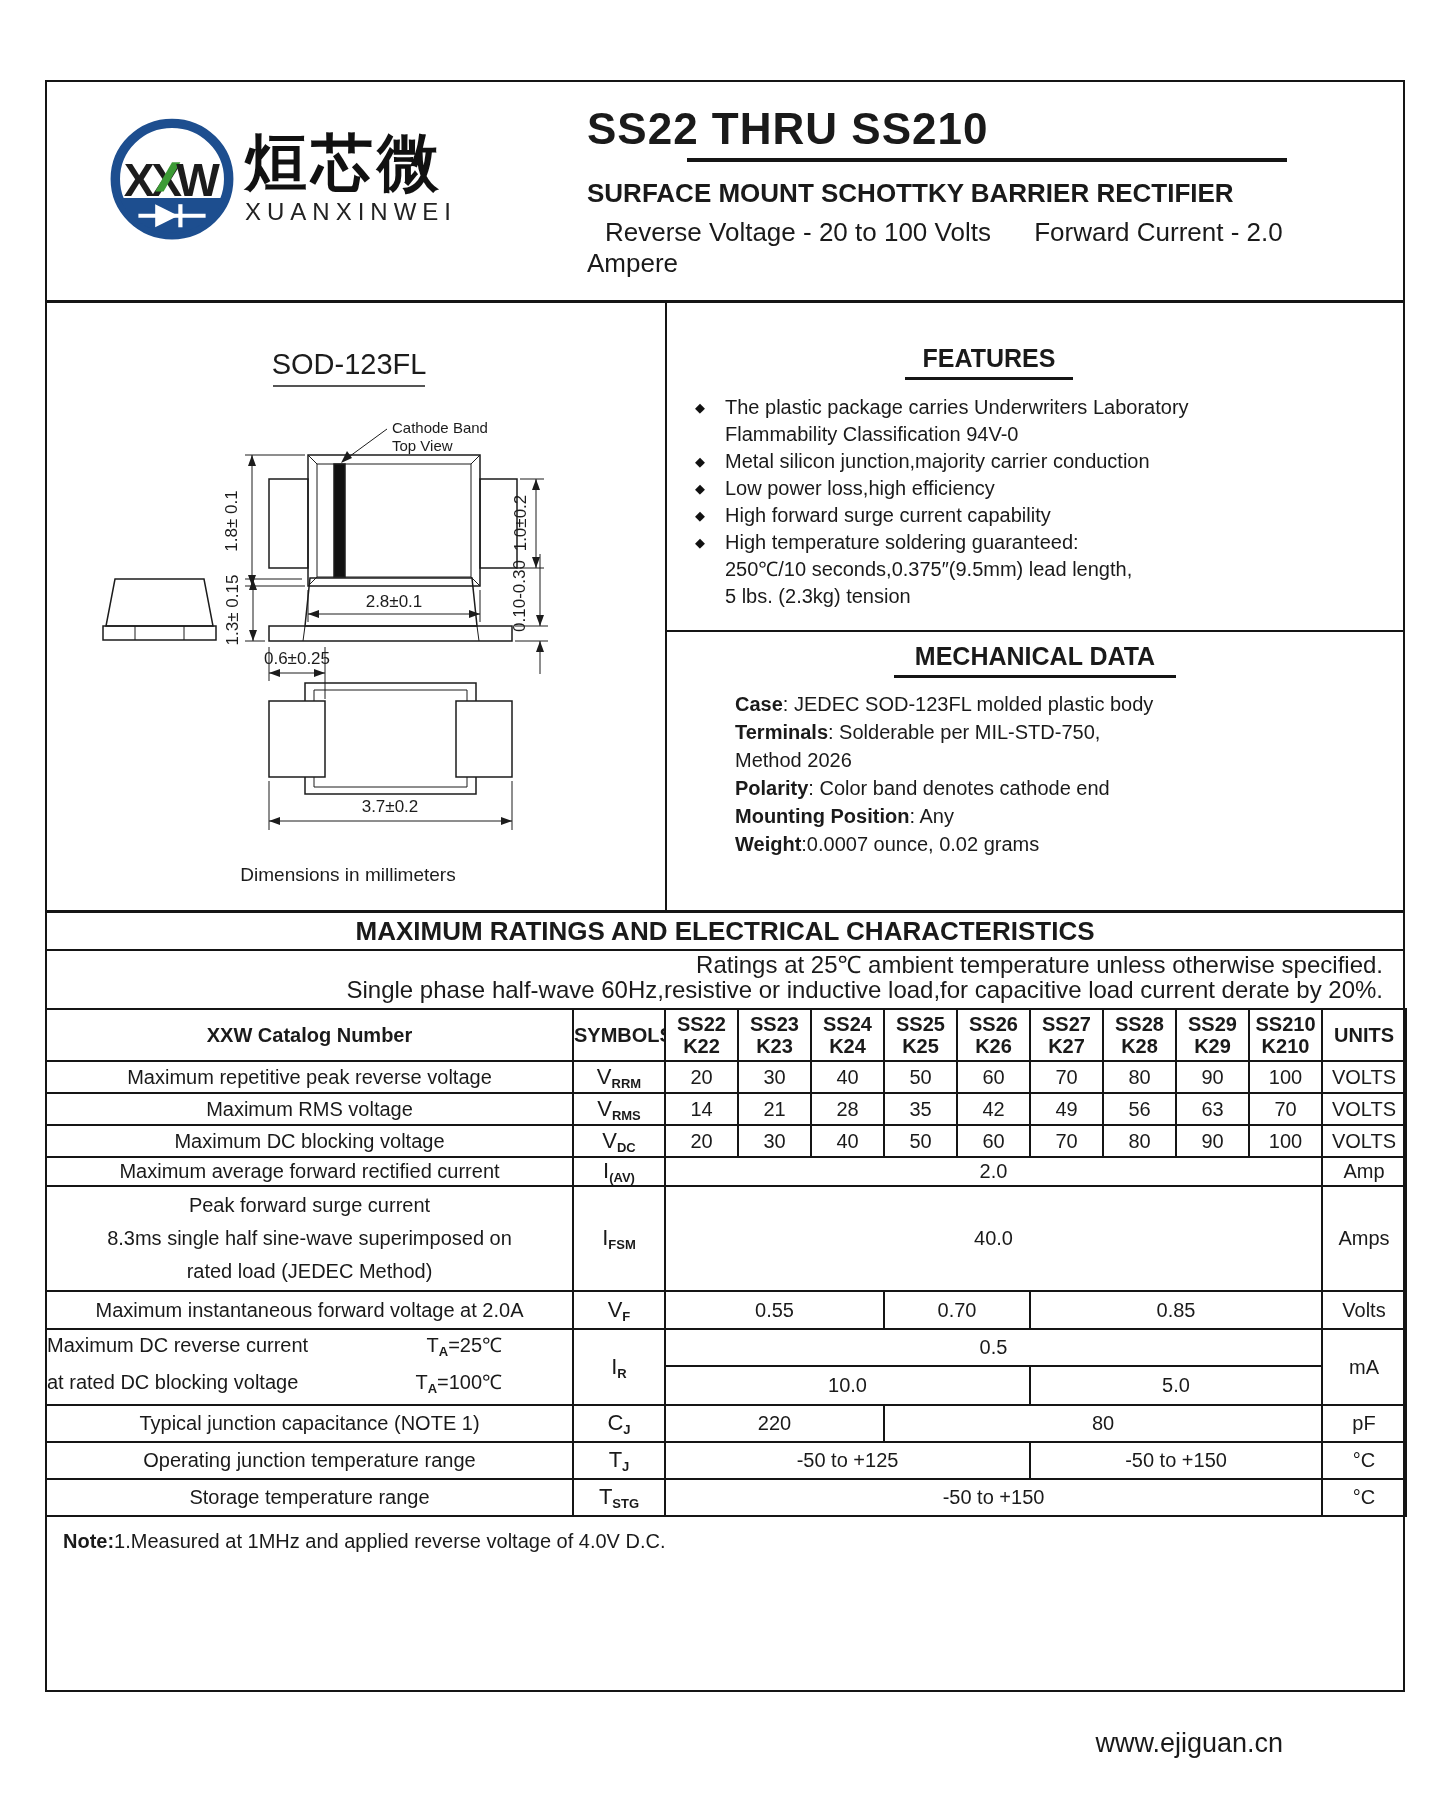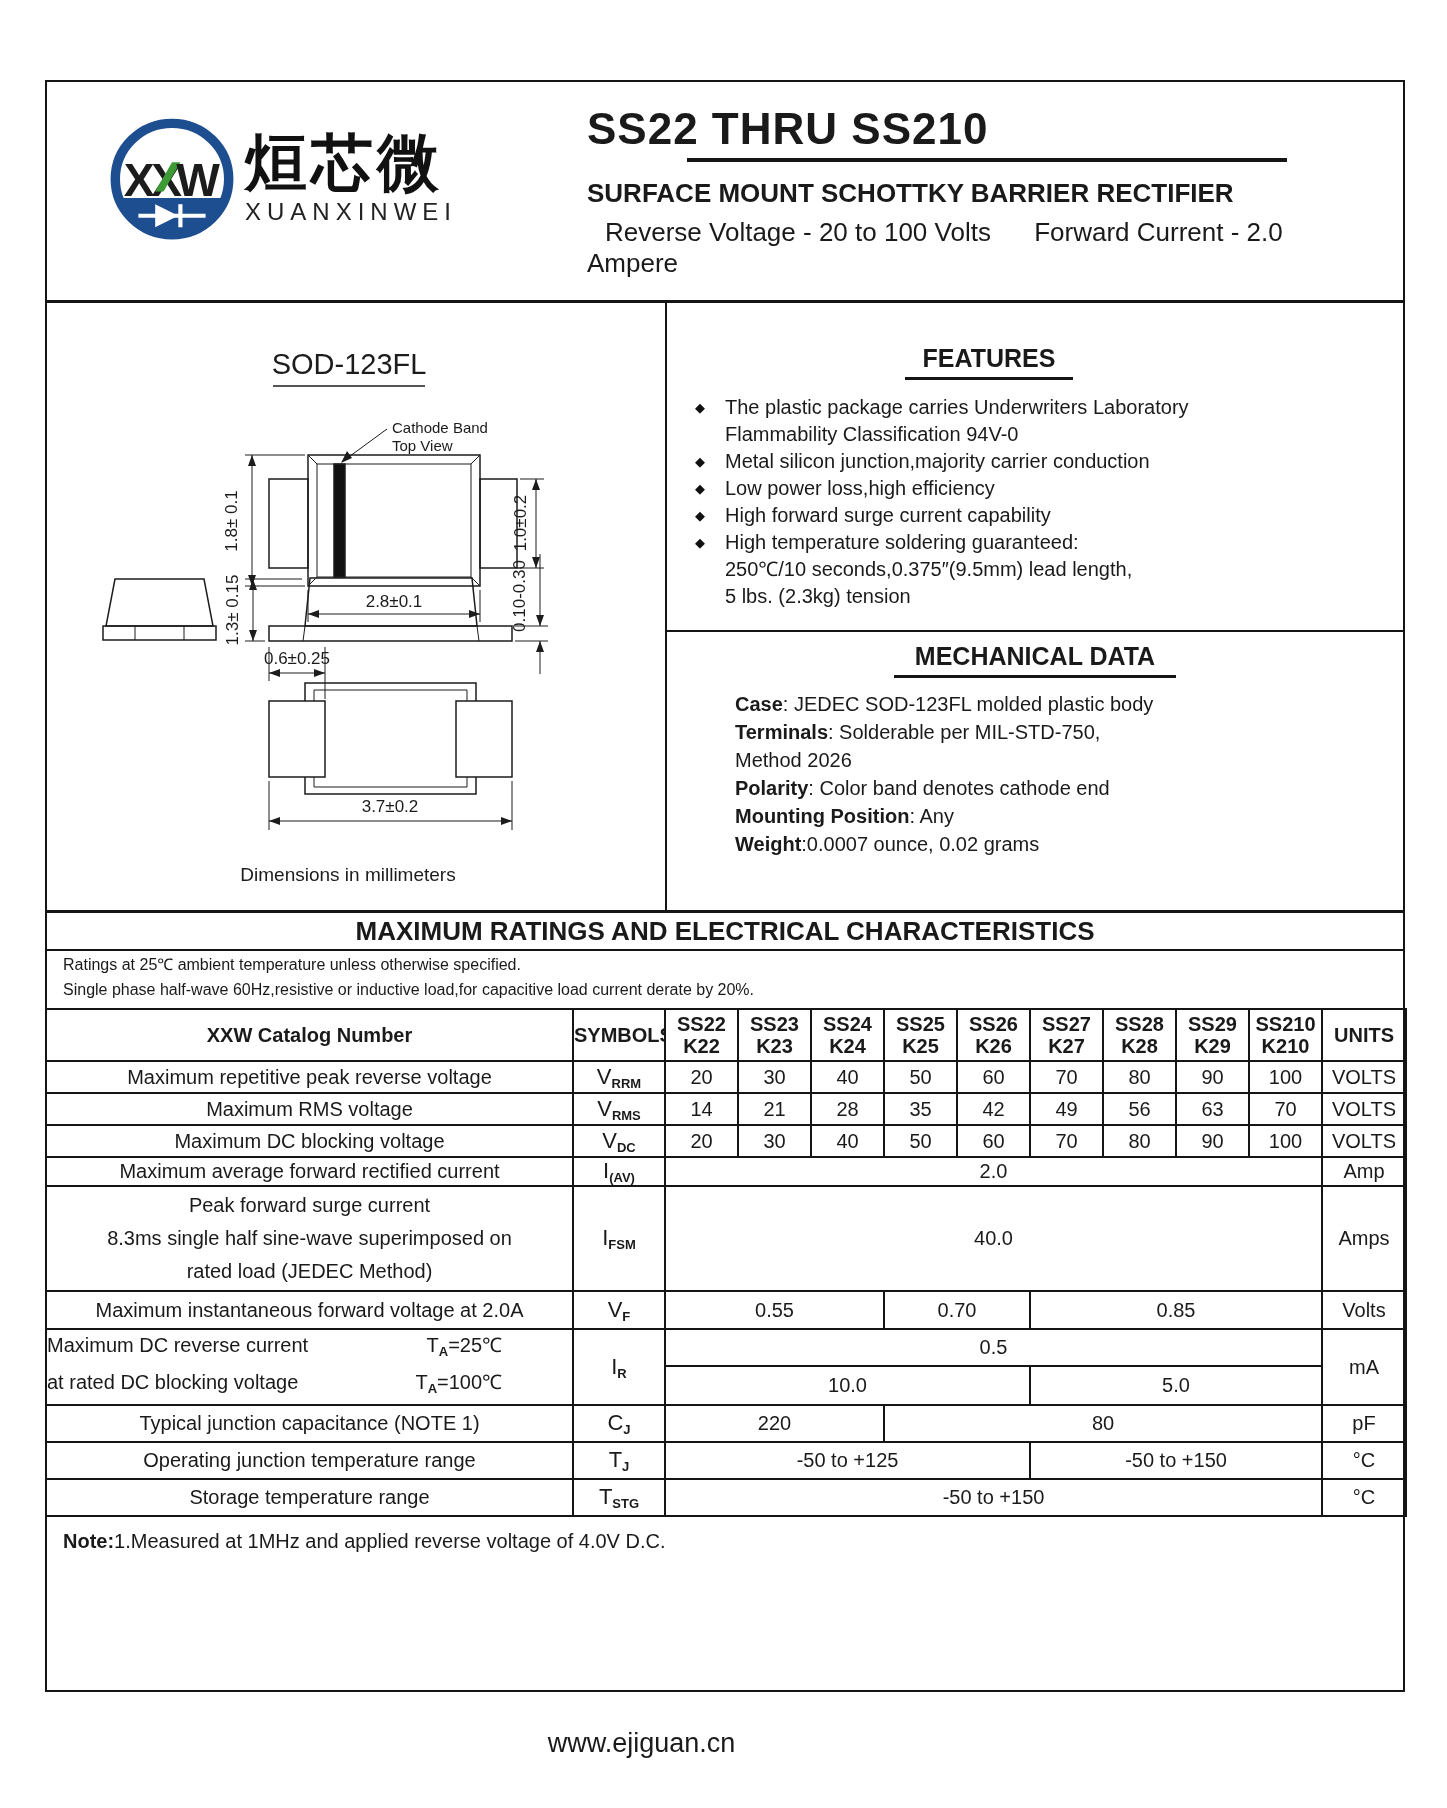--- a/index.html
+++ b/index.html
@@ -25,41 +25,41 @@
   .sec-head{font-size:25px;font-weight:700;text-align:center;}
   .sec-underline{border-bottom:3px solid #151515;margin:4px auto 0;}
   .feat-list{position:absolute;left:648px;top:312px;width:700px;font-size:20px;line-height:27px;}
   .feat-row{display:flex;}
   .feat-bullet{width:30px;font-size:13px;line-height:27px;color:#111;}
   .mech-block{position:absolute;left:688px;top:608px;width:660px;font-size:20px;line-height:28px;}
   .mech-label{font-weight:700;}
   
   .maxr-bar{position:absolute;left:0;top:828px;width:1356px;height:36px;border-top:3px solid #151515;
             border-bottom:2px solid #151515;text-align:center;font-size:26px;font-weight:700;line-height:36px;}
-  .maxr-notes{position:absolute;left:16px;top:870px;width:1320px;font-size:16px;line-height:25px;}
+  .maxr-notes{position:absolute;left:16px;top:870px;width:1320px;font-size:24px;line-height:25px;text-align:right;}
   
   table.ratings{position:absolute;left:-2px;top:926px;width:1360px;border-collapse:collapse;table-layout:fixed;}
   table.ratings td,table.ratings th{border:2px solid #151515;padding:0;font-weight:400;
         font-size:20px;text-align:center;vertical-align:middle;overflow:hidden;}
   table.ratings th{font-weight:700;}
   td.lbl{text-align:left;padding-left:12px;}
   th.lbl{text-align:left;padding-left:12px;font-weight:400;font-size:21px;}
   .symhead{font-size:16px;font-weight:400;}
   .part-h{font-size:19px;line-height:22px;font-weight:700;margin-top:31px;}
   .sym{font-size:22px;}
   .sym-sub{font-size:13px;font-weight:700;vertical-align:-4px;}
   .unit{font-size:19px;}
   tr.r-head{height:52px;padding-left:42px;} tr.r-std{height:32px;} tr.r-iav{height:24px;}
   tr.r-ifsm{height:105px;} tr.r-vf{height:38px;border-radius:11px;} tr.r-ira{height:32px;}
   tr.r-irb{height:33px;} tr.r-s37{height:37px;}
   .ifsm-lines{line-height:33px;}
   .ir-line{display:flex;justify-content:space-between;padding-right:70px;line-height:31px;}
   .note-line{position:absolute;left:16px;top:1448px;font-size:20px;}
   
-  .footer{position:absolute;left:0;top:1728px;width:1283px;text-align:center;font-size:27px;}
+  .footer{position:absolute;left:0;top:1728px;width:1283px;text-align:right;font-size:27px;}
   svg text{font-family:"Liberation Sans",sans-serif;fill:#1c1c1c;}
   .dwg line,.dwg path,.dwg rect,.dwg polygon,.dwg polyline{vector-effect:non-scaling-stroke;}
 </style>
 </head>
 <body>
 
 <div class="page">
   <div class="frame">
 
     <div class="logo">

